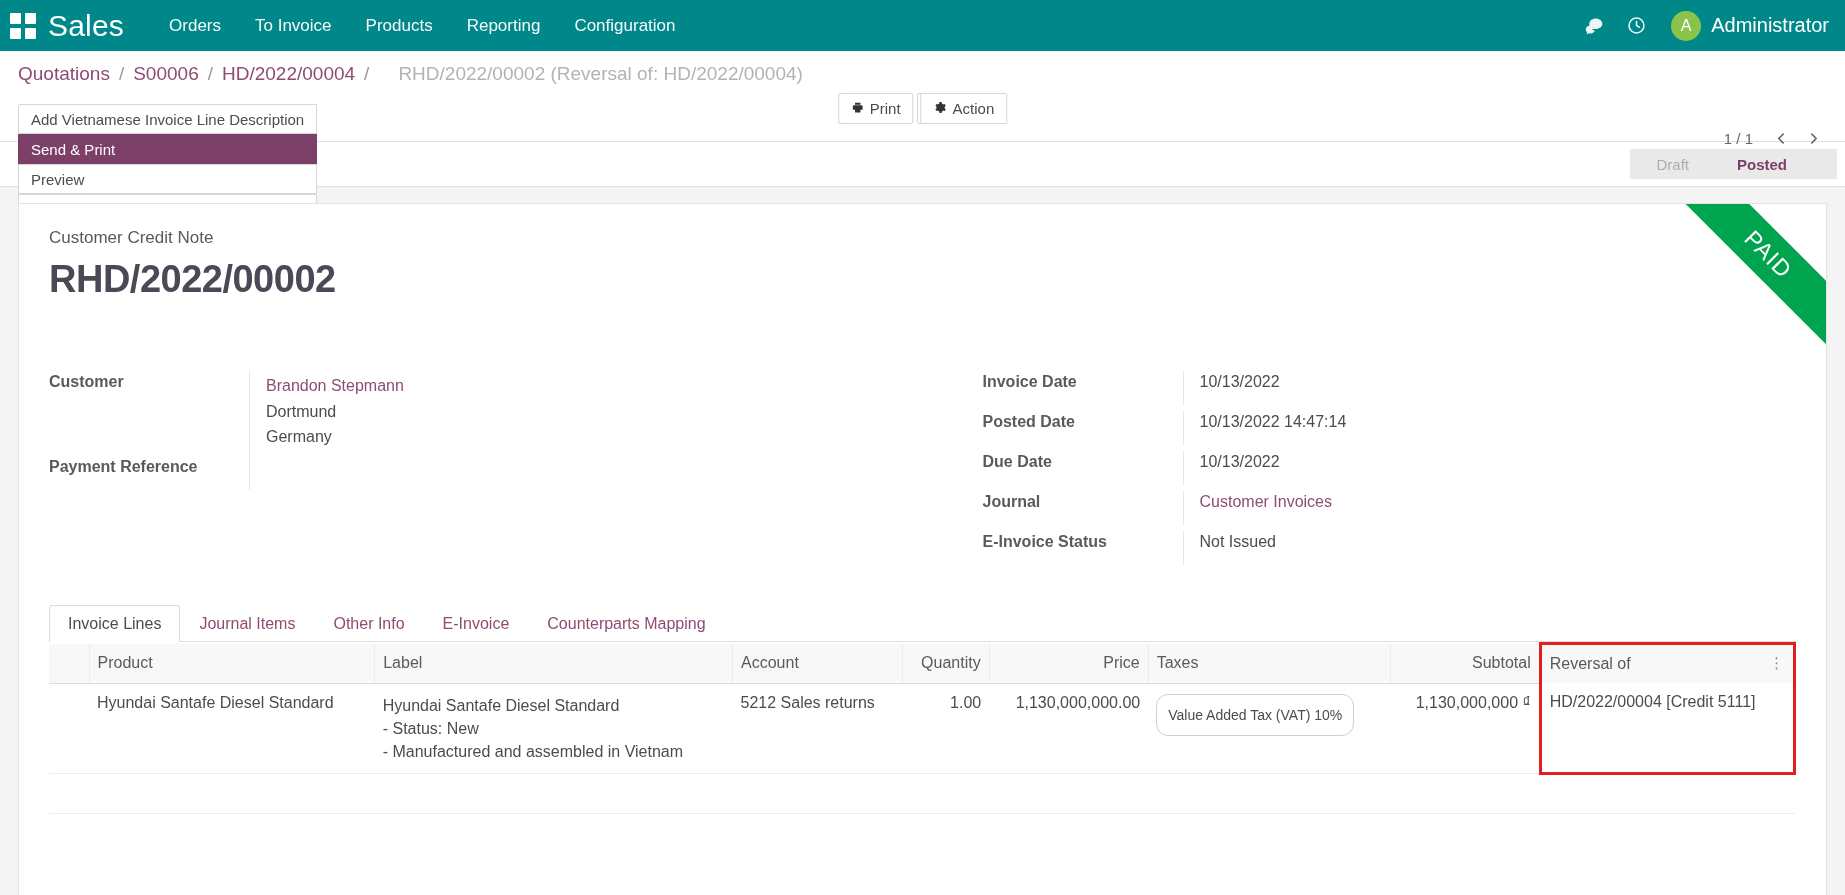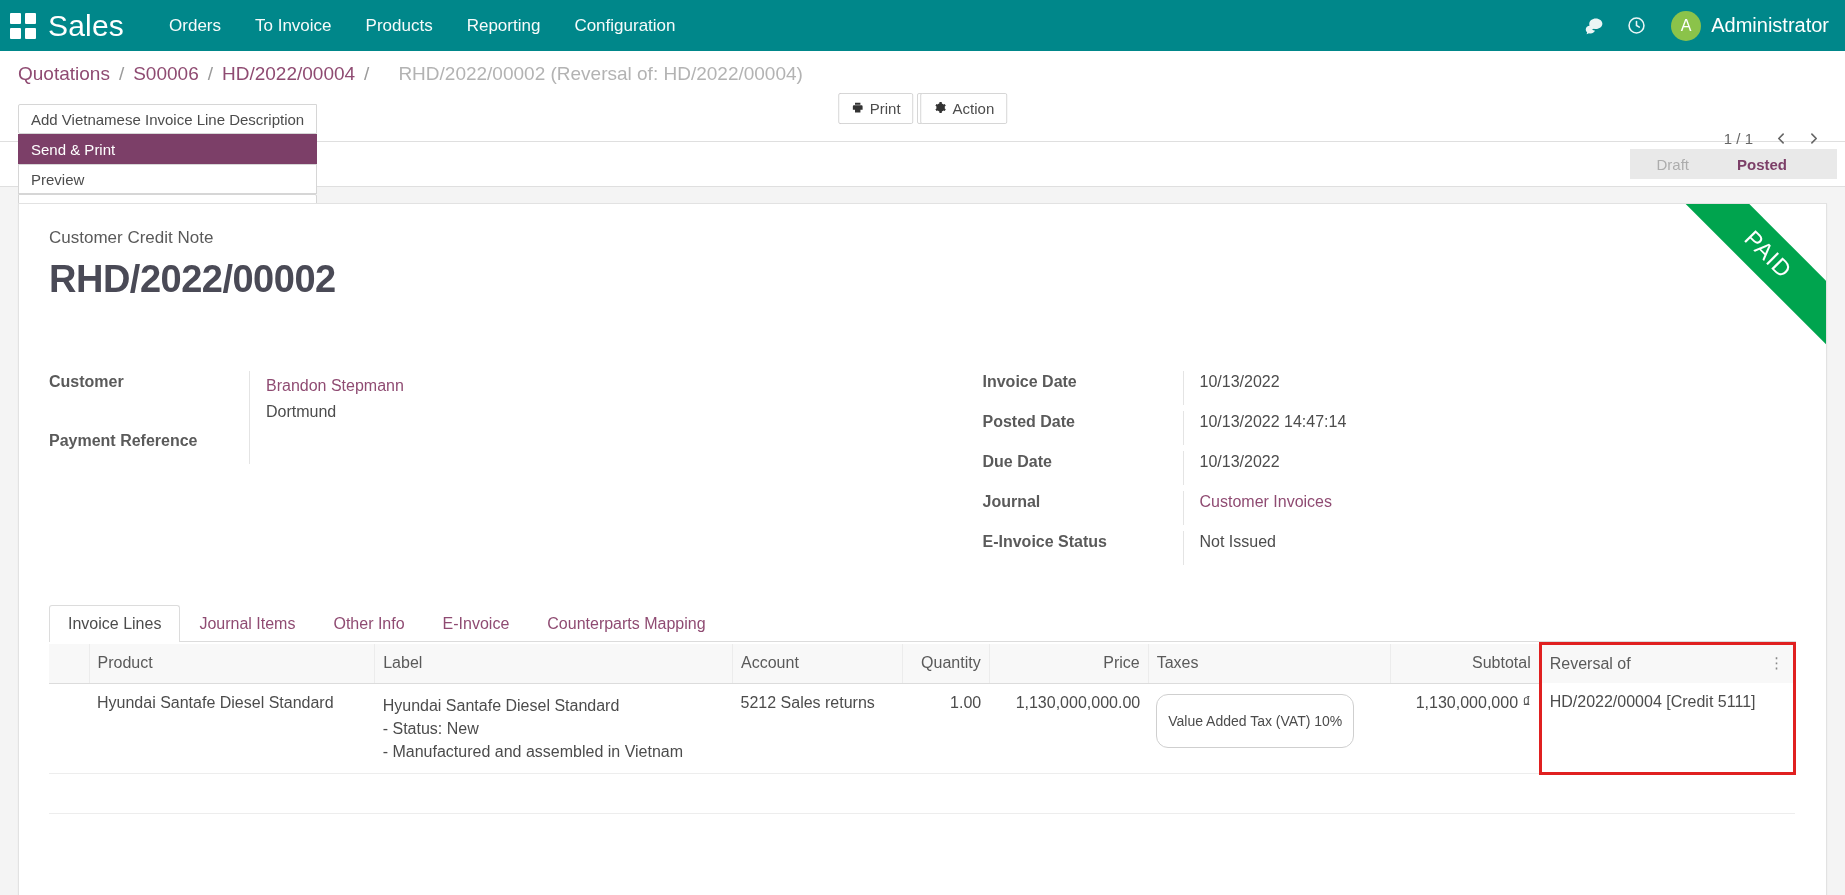--- a/index.html
+++ b/index.html
@@ -302,21 +302,21 @@
     vertical-align: top;
     color: #4c4c4c;
   }
   table.lines tbody td.num { text-align: right; white-space: nowrap; }
   .handle-col { width: 40px; }
   .label-lines div { line-height: 1.45; }
   .tax-badge {
     display: inline-block;
     border: 1px solid #cfcfcf;
     border-radius: 12px;
-    padding: 18px 11px;
+    padding: 12px 11px;
     font-size: 14px;
     color: #4c4c4c;
     background: #ffffff;
     white-space: nowrap;
   }
   .empty-row td { height: 40px; border-bottom: 1px solid #ededed; }
 
   
   th.highlight {
     border: 3px solid #e02020 !important;
@@ -460,20 +460,21 @@
     <div class="sheet-title">RHD/2022/00002</div>
 
     <div class="form-cols">
 
       <div class="form-col">
         <div class="f-row">
           <div class="f-label">Customer</div>
           <div class="f-value">
             <div class="link">Brandon Stepmann</div>
             <div>Dortmund</div>
+            <div>Germany</div>
           </div>
         </div>
         <div class="f-row">
           <div class="f-label">Payment Reference</div>
           <div class="f-value"></div>
         </div>
       </div>
 
       <div class="form-col right">
         <div class="f-row">

